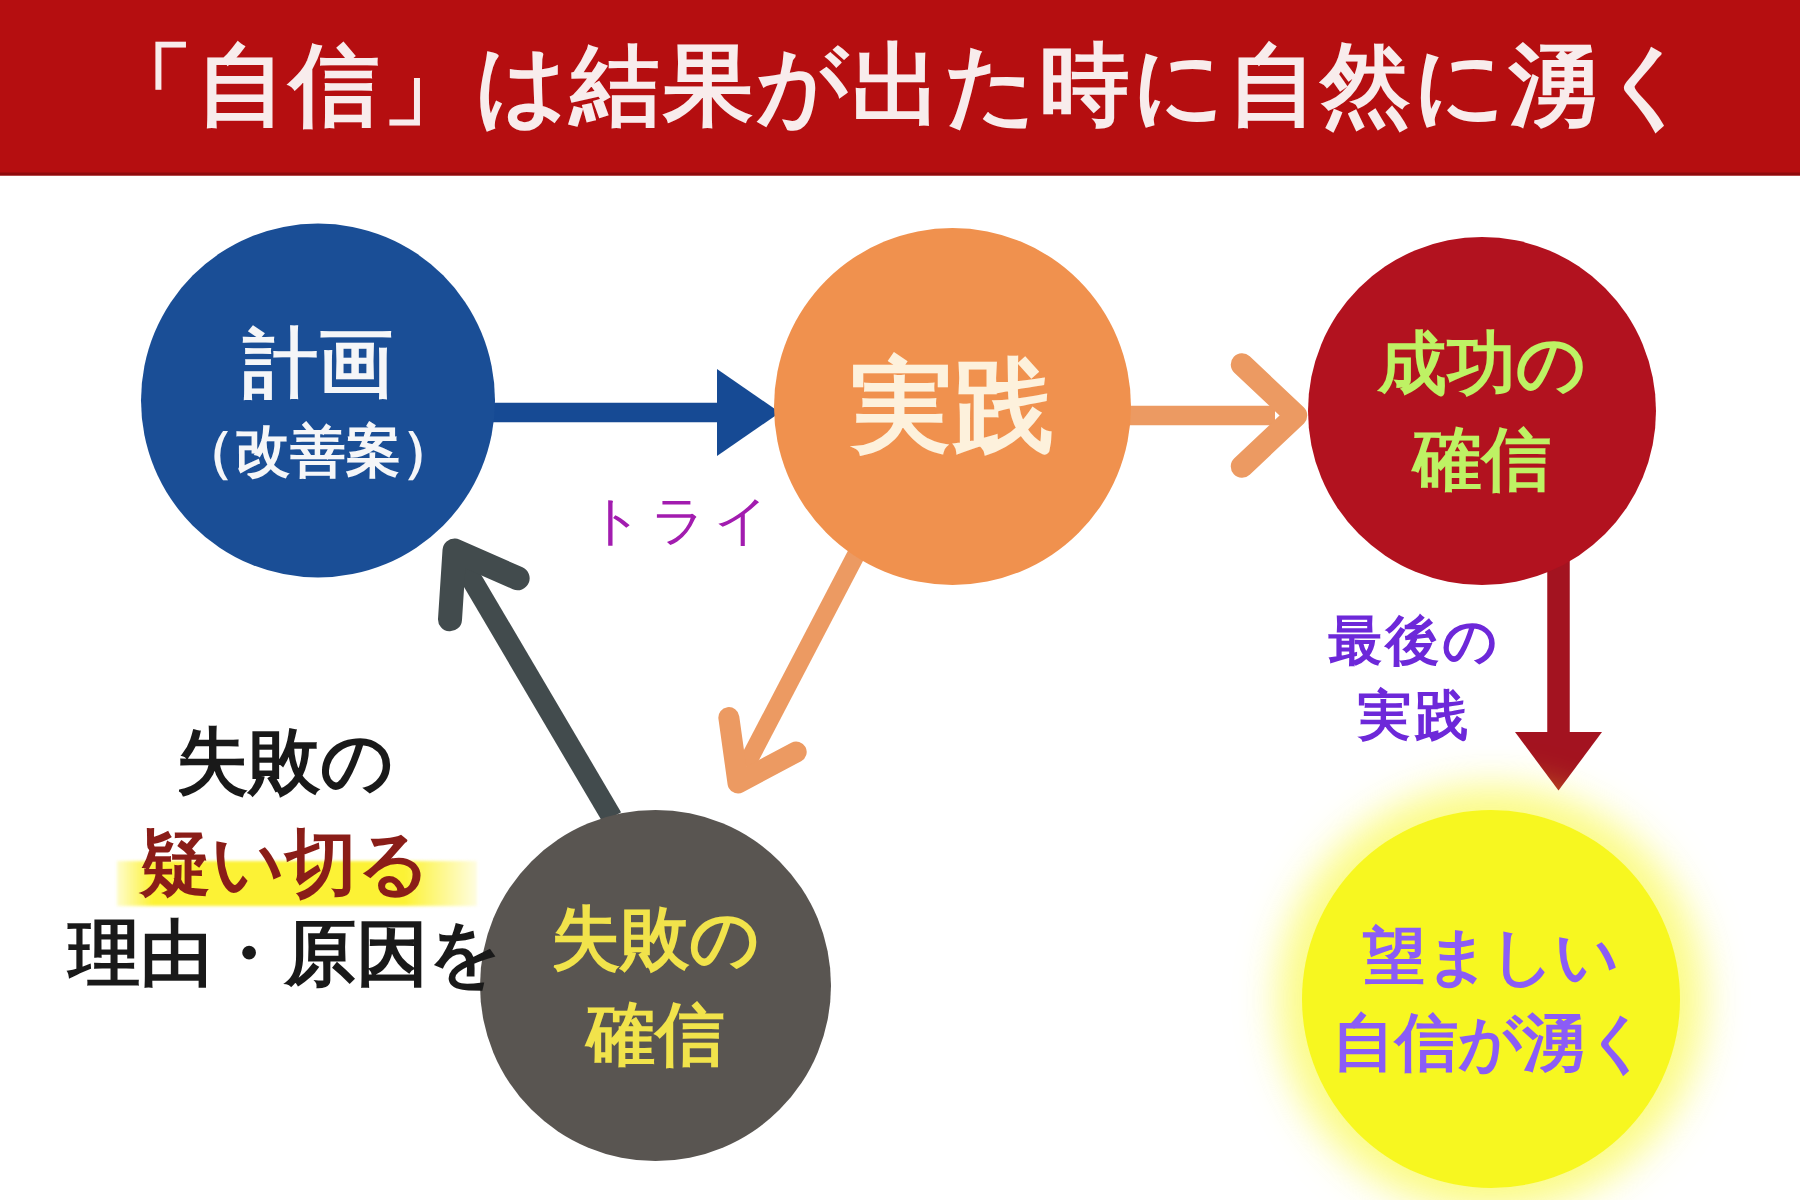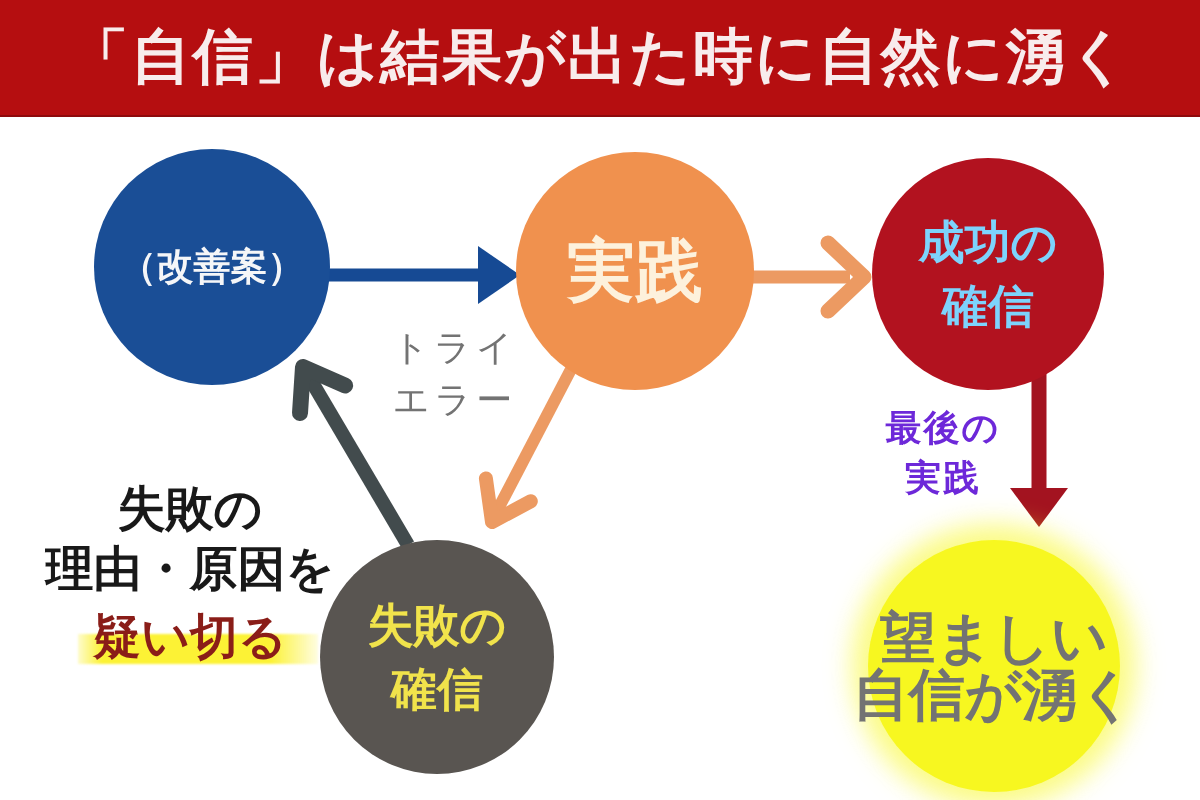--- a/index.html
+++ b/index.html
@@ -69,57 +69,57 @@
     width: 238px; height: 238px;
     background: #f0914e;
     color: #fdf1dc;
   }
   .node-practice .l1 { font-size: 68px; }
 
   .node-success {
     left: 872px; top: 158px;
     width: 232px; height: 232px;
     background: #b2121f;
-    color: #7dd3fc;
+    color: #bef264;
     line-height: 64px;
     font-size: 46px;
   }
 
   .node-failure {
     left: 320px; top: 540px;
     width: 234px; height: 234px;
     background: #595551;
     color: #f1e34b;
     line-height: 64px;
     font-size: 46px;
   }
 
   .node-result {
     left: 868px; top: 540px;
     width: 252px; height: 252px;
     background: #f7f720;
     box-shadow: 0 0 26px 16px rgba(247, 247, 32, 0.55);
-    color: #737373;
+    color: #8b5cf6;
     line-height: 57px;
-    font-size: 56px;
+    font-size: 42px;
   }
 
   
   .label {
     position: absolute;
     text-align: center;
     font-weight: bold;
   }
   .label-tae {
     left: 365px; top: 322px;
     width: 180px;
     font-size: 36px;
     line-height: 52px;
     letter-spacing: 5px;
-    color: #737373;
+    color: #a21caf;
     font-weight: normal;
   }
   .label-final {
     left: 858px; top: 402px;
     width: 170px;
     font-size: 36px;
     line-height: 50px;
     letter-spacing: 2px;
     color: #6d28d9;
   }
@@ -184,20 +184,21 @@
       <polyline points="300,412.9 303,367 345.1,385.5" fill="none" stroke="#424b4d" stroke-width="16" stroke-linecap="round" stroke-linejoin="round"></polyline>
     </g>
 
     <g>
       <line x1="1039" y1="372" x2="1039" y2="492" stroke="#a31320" stroke-width="15"></line>
       <polygon points="1010,488 1068,488 1039,527" fill="#a31320"></polygon>
     </g>
   </svg>
 
   <div class="node node-plan">
+    <div class="l1">計画</div>
     <div class="l2">（改善案）</div>
   </div>
 
   <div class="node node-practice">
     <div class="l1">実践</div>
   </div>
 
   <div class="node node-success">
     <div>成功の</div>
     <div>確信</div>
@@ -208,30 +209,29 @@
     <div>確信</div>
   </div>
 
   <div class="node node-result">
     <div>望ましい</div>
     <div>自信が湧く</div>
   </div>
 
   <div class="label label-tae">
     <div>トライ</div>
-    <div>エラー</div>
   </div>
 
   <div class="label label-final">
     <div>最後の</div>
     <div>実践</div>
   </div>
 
   <div class="label label-reason">
     <div class="line">失敗の</div>
-    <div class="line">理由・原因を</div>
     <div class="line emphasis">
       <span class="hl-band"></span>
       <span class="txt">疑い切る</span>
     </div>
+    <div class="line">理由・原因を</div>
   </div>
 
 </div>
 
 </body></html>

